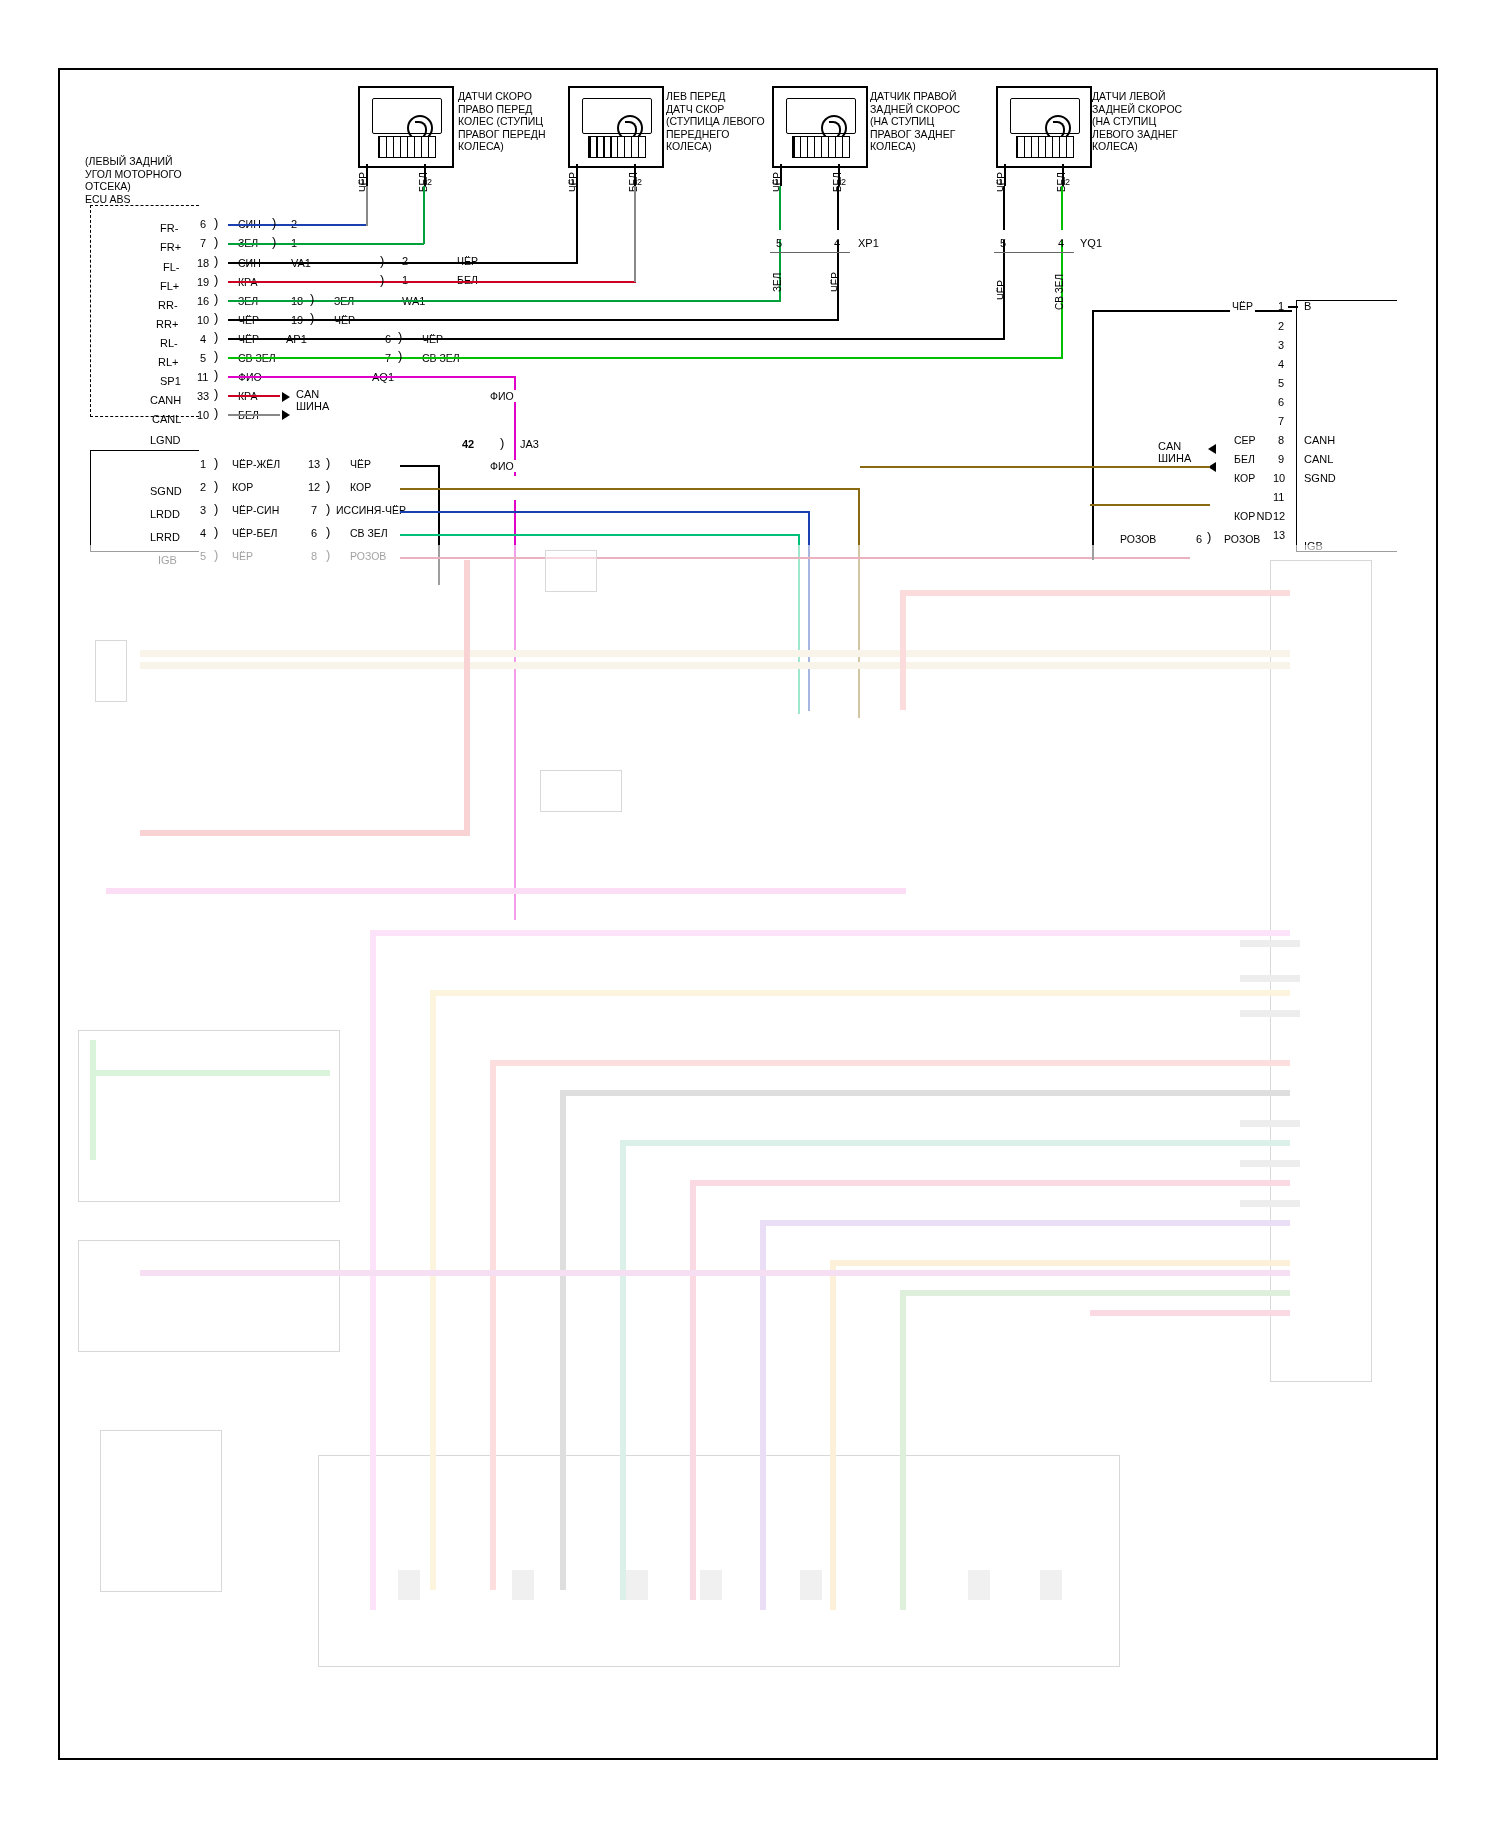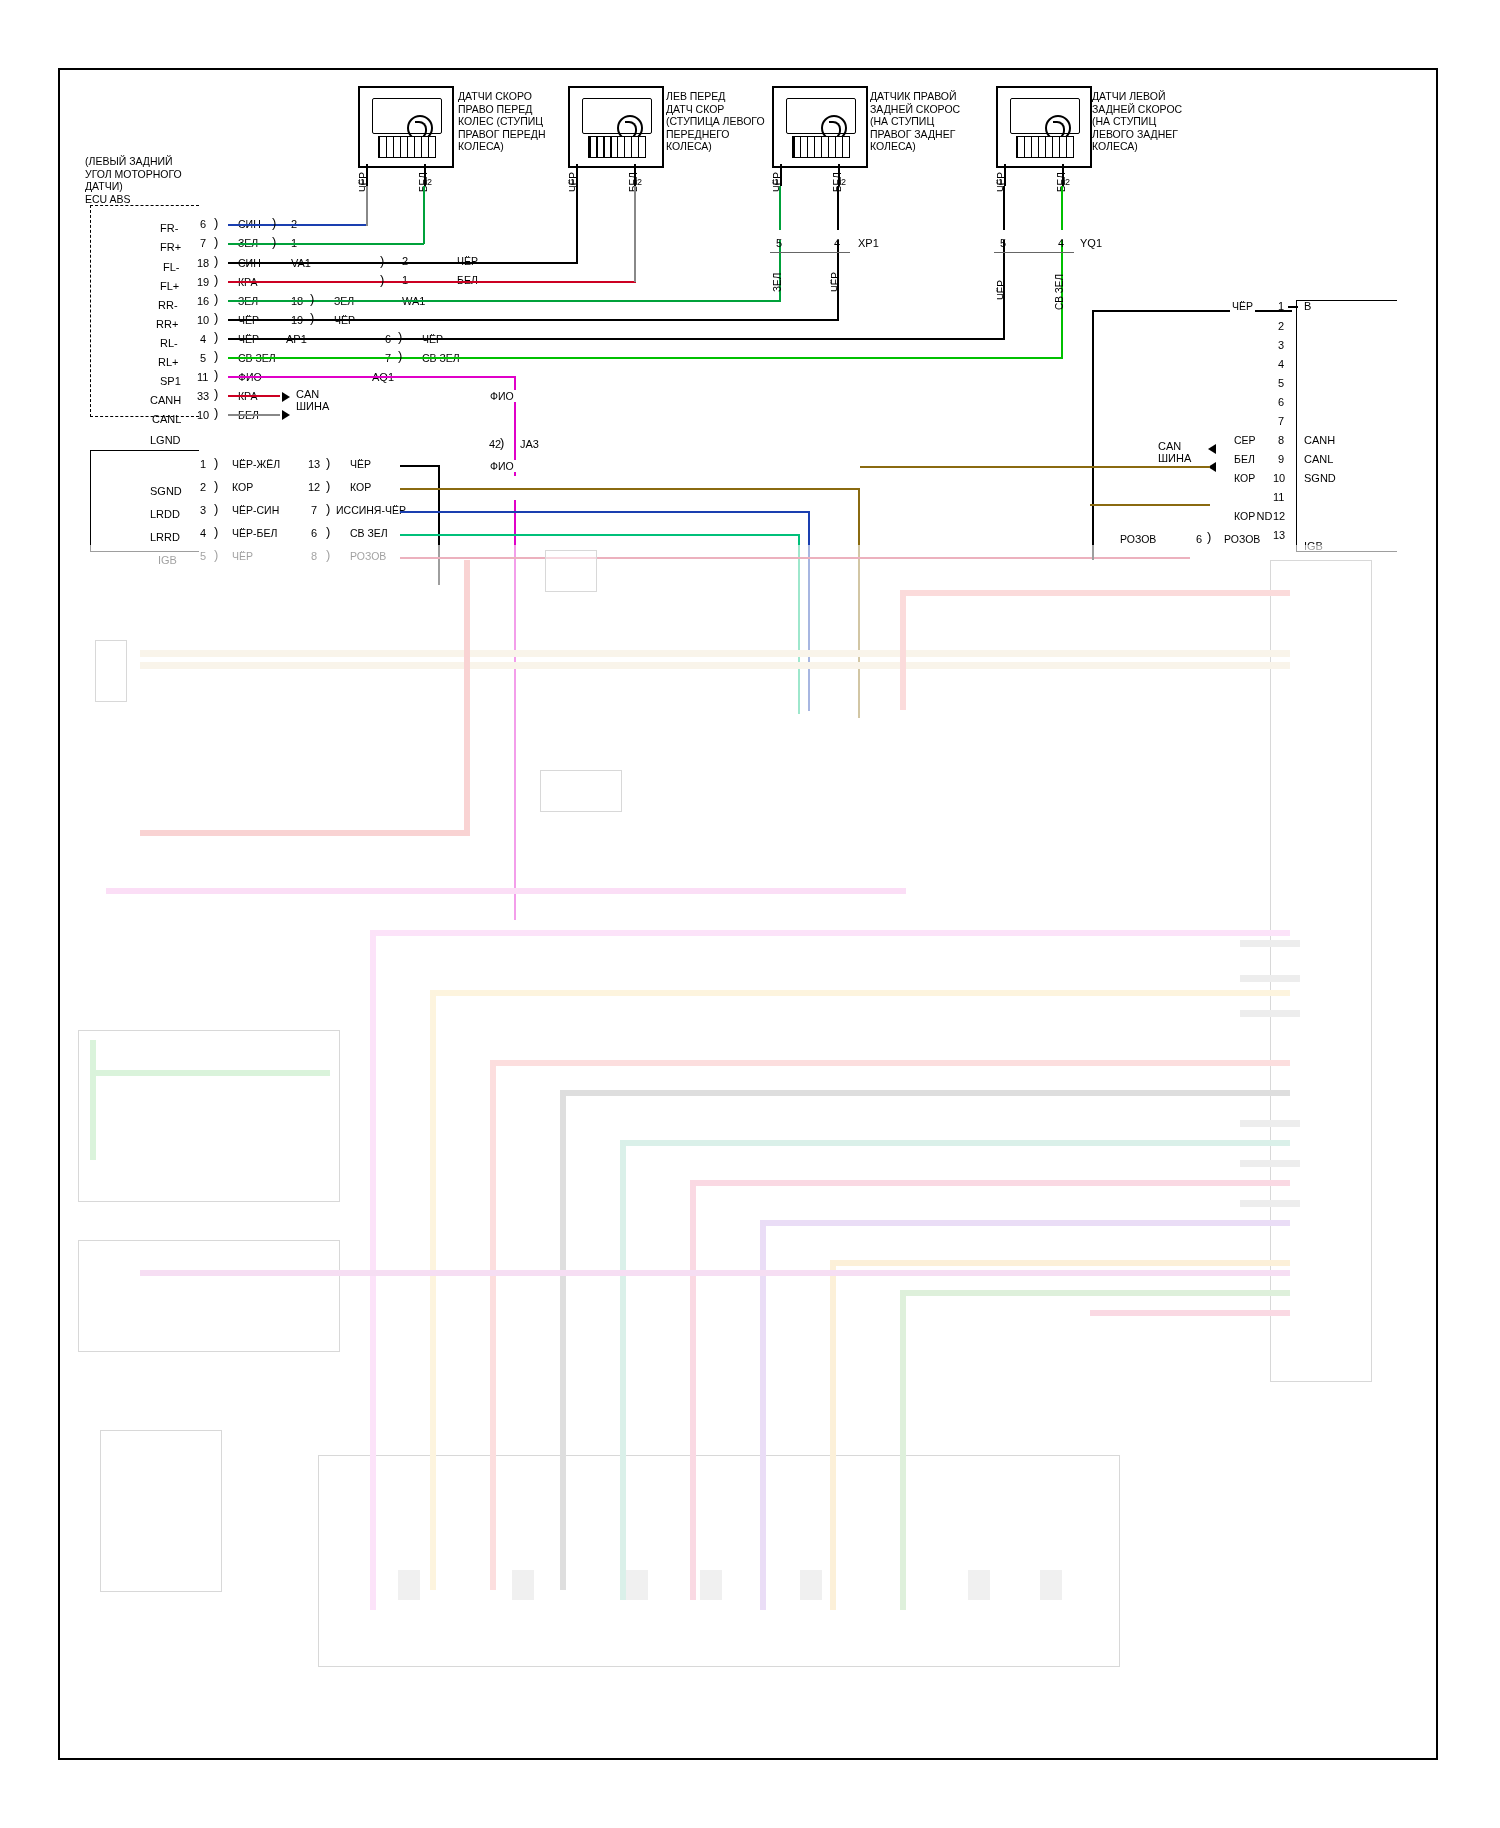--- a/index.html
+++ b/index.html
@@ -121,21 +121,21 @@
 КОЛЕСА)</div>
   <div class="pinlead" style="left:1004px;top:164px;height:22px;"></div>
   <div class="pinlead" style="left:1062px;top:164px;height:22px;"></div>
   <div class="txt xs" style="left:998px;top:177px;">1</div>
   <div class="txt xs" style="left:1065px;top:177px;">2</div>
   <div class="txt sm" style="left:996px;top:192px;transform:rotate(-90deg);transform-origin:left top;">ЧЁР</div>
   <div class="txt sm" style="left:1056px;top:192px;transform:rotate(-90deg);transform-origin:left top;">БЕЛ</div>
 
   <div class="boxlabel" style="left:85px;top:155px;width:130px;">(ЛЕВЫЙ ЗАДНИЙ
 УГОЛ МОТОРНОГО
-ДАТЧИ)
+ОТСЕКА)
 ECU ABS</div>
   <div class="dashbox" style="left:90px;top:205px;width:108px;height:210px;"></div>
 
   <div class="txt" style="left:160px;top:222px;">FR-</div>
   <div class="txt" style="left:160px;top:241px;">FR+</div>
   <div class="txt" style="left:163px;top:261px;">FL-</div>
   <div class="txt" style="left:160px;top:280px;">FL+</div>
   <div class="txt" style="left:158px;top:299px;">RR-</div>
   <div class="txt" style="left:156px;top:318px;">RR+</div>
   <div class="txt" style="left:160px;top:337px;">RL-</div>
@@ -260,21 +260,21 @@
   <div class="txt" style="left:1000px;top:237px;">5</div>
   <div class="txt" style="left:1058px;top:237px;">4</div>
   <div class="txt" style="left:1080px;top:237px;">YQ1</div>
   <div class="ln" style="left:994px;top:252px;width:80px;height:1px;background:#666;"></div>
 
   <div class="txt sm" style="left:772px;top:292px;transform:rotate(-90deg);transform-origin:left top;">ЗЕЛ</div>
   <div class="txt sm" style="left:830px;top:292px;transform:rotate(-90deg);transform-origin:left top;">ЧЁР</div>
   <div class="txt sm" style="left:996px;top:300px;transform:rotate(-90deg);transform-origin:left top;">ЧЁР</div>
   <div class="txt sm" style="left:1054px;top:310px;transform:rotate(-90deg);transform-origin:left top;">СВ ЗЕЛ</div>
 
-  <div class="txt" style="left:489px;top:438px;">42</div>
+  <div class="txt" style="left:462px;top:438px;font-weight:bold;">42</div>
   <div class="txt" style="left:520px;top:438px;">JA3</div>
   <div class="wirelabel" style="left:488px;top:390px;">ФИО</div>
   <div class="wirelabel" style="left:488px;top:460px;">ФИО</div>
 
   <div class="ecubox" style="left:90px;top:450px;width:108px;height:100px;border-right:none;"></div>
 
   <div class="txt" style="left:150px;top:434px;">LGND</div>
   <div class="txt" style="left:150px;top:485px;">SGND</div>
   <div class="txt" style="left:150px;top:508px;">LRDD</div>
   <div class="txt" style="left:150px;top:531px;">LRRD</div>

